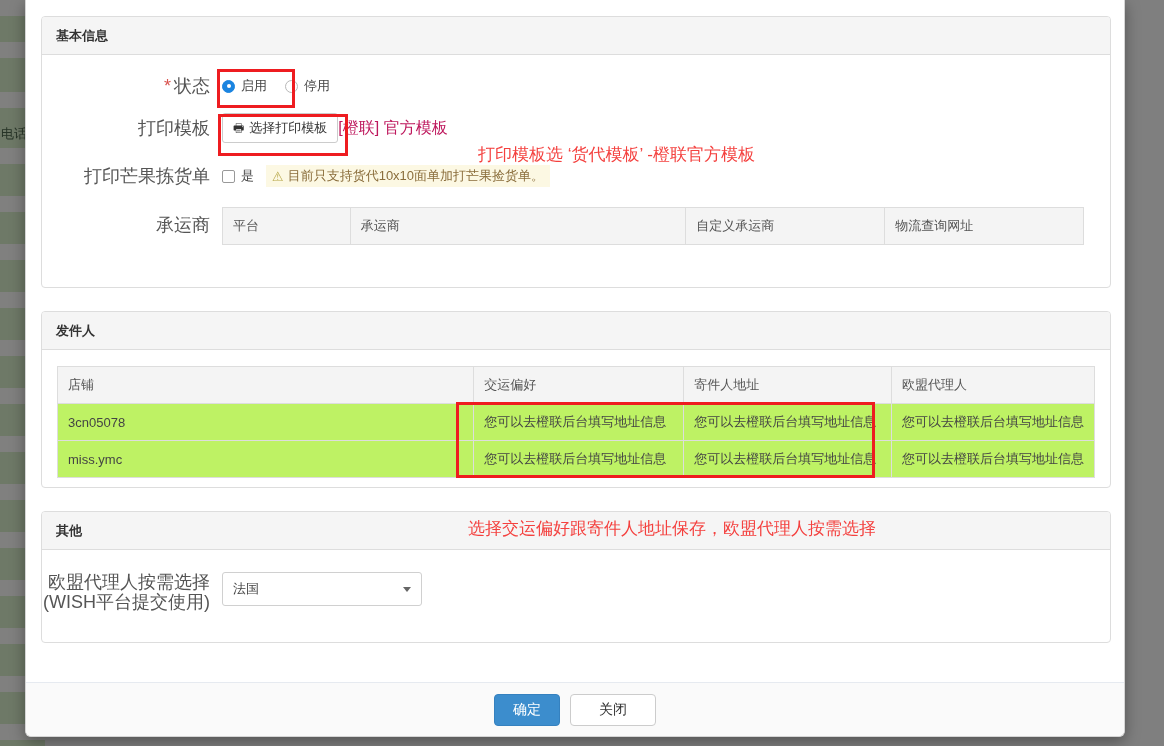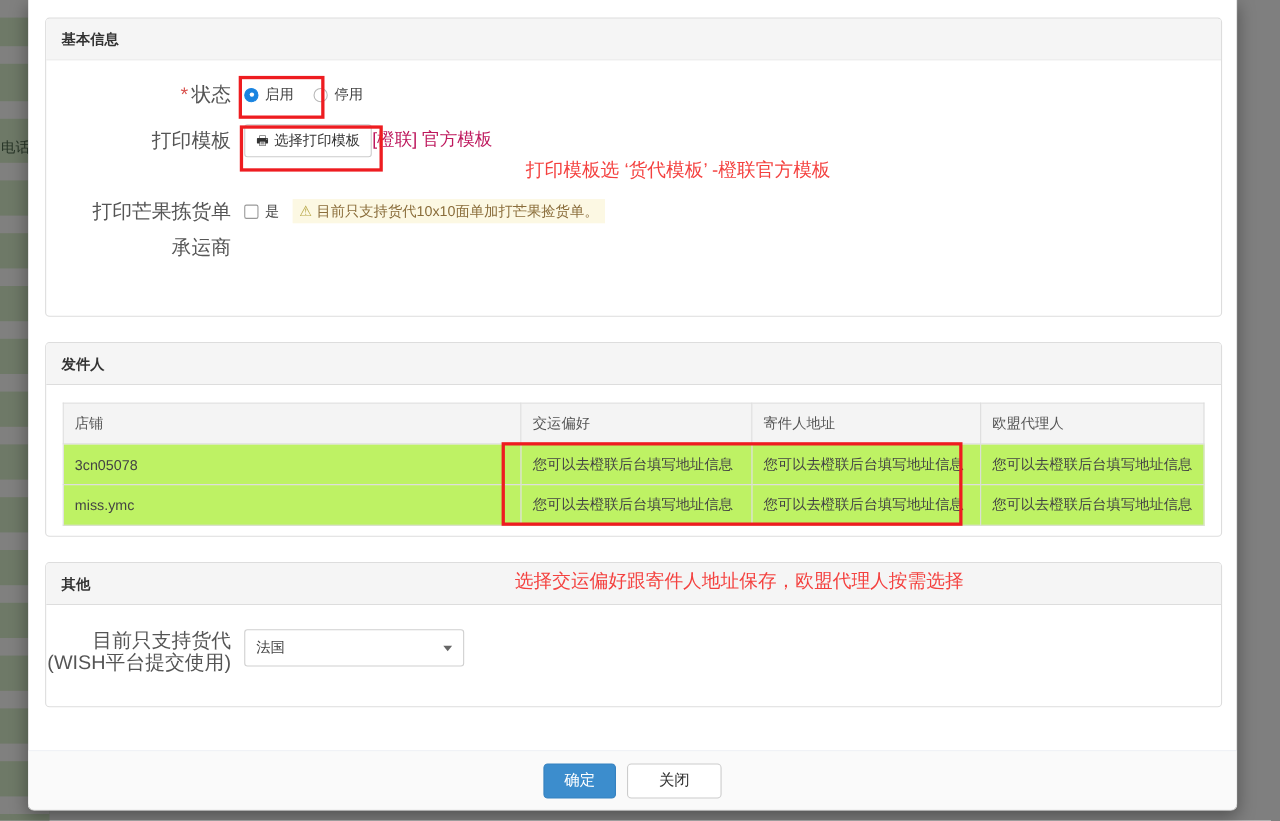--- a/index.html
+++ b/index.html
@@ -275,36 +275,49 @@
           <div class="form-label" style="line-height:30px;">打印模板</div>
           <div class="form-ctrl" style="display:flex; align-items:center;">
             <button class="btn">
               <span class="printer-icon">🖶</span>
               <span>选择打印模板</span>
             </button>
             <span class="tpl-name">[橙联] 官方模板</span>
           </div>
         </div>
 
-        <div class="form-row" style="left:0; top:110px;margin-top:16px;">
+        <div class="form-row" style="left:0; top:110px;">
           <div class="form-label">打印芒果拣货单</div>
           <div class="form-ctrl">
             <div class="chk-wrap">
               <span class="chk-box"></span>
               <span class="chk-label">是</span>
               <span class="warn-pill">
                 <span class="warn-tri">⚠</span>
                 <span>目前只支持货代10x10面单加打芒果捡货单。</span>
               </span>
             </div>
           </div>
         </div>
 
         <div class="form-row" style="left:0; top:152px;">
           <div class="form-label" style="line-height:36px;">承运商</div>
+          <div class="form-ctrl" style="width:862px;">
+            <table class="grid">
+              <thead>
+                <tr>
+                  <th style="width:128px;">平台</th>
+                  <th style="width:336px;">承运商</th>
+                  <th style="width:199px;">自定义承运商</th>
+                  <th style="width:199px;">物流查询网址</th>
+                </tr>
+              </thead>
+              <tbody></tbody>
+            </table>
+          </div>
         </div>
 
       </div>
     </div>
 
     <div class="panel" style="left:15px; top:311px; width:1070px; height:177px;">
       <div class="panel-head">发件人</div>
       <div class="panel-body" style="padding:16px 15px 0 15px;">
         <table class="grid">
           <thead>
@@ -331,21 +344,21 @@
           </tbody>
         </table>
       </div>
     </div>
 
     <div class="panel" style="left:15px; top:511px; width:1070px; height:132px;">
       <div class="panel-head">其他</div>
       <div class="panel-body" style="height:92px;">
         <div class="form-row" style="left:0; top:22px;">
           <div class="form-label" style="line-height:20px;">
-            <div>目前只支持货代</div>
+            <div>欧盟代理人按需选择</div>
             <div>(WISH平台提交使用)</div>
           </div>
           <div class="form-ctrl">
             <div class="sel">
               <span>法国</span>
               <span class="sel-caret"></span>
             </div>
           </div>
         </div>
       </div>

